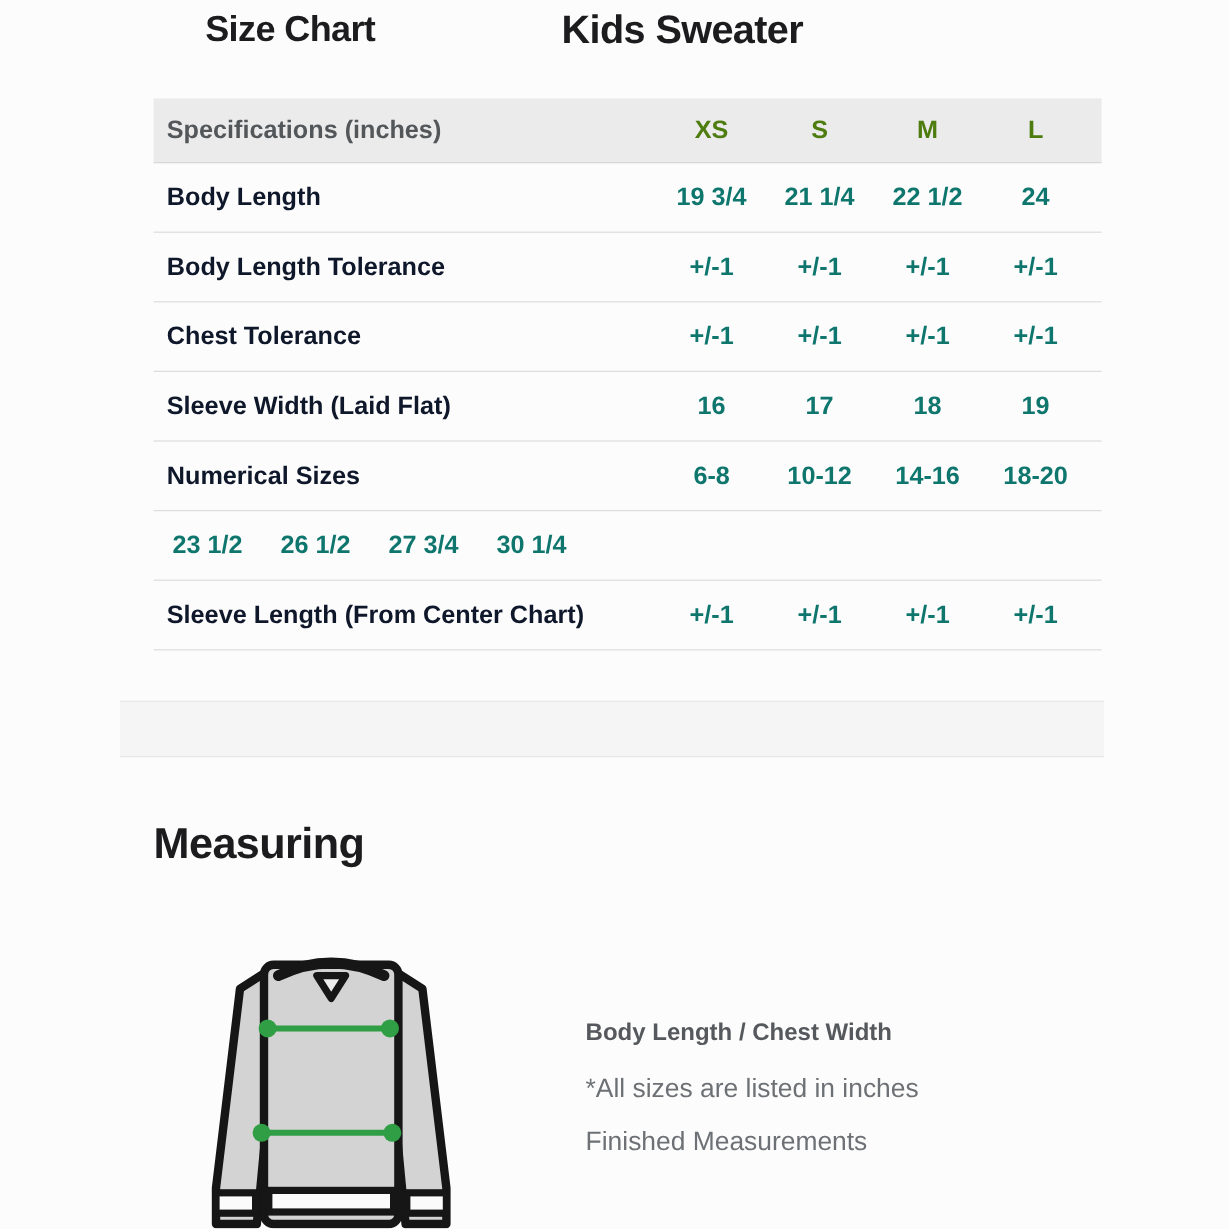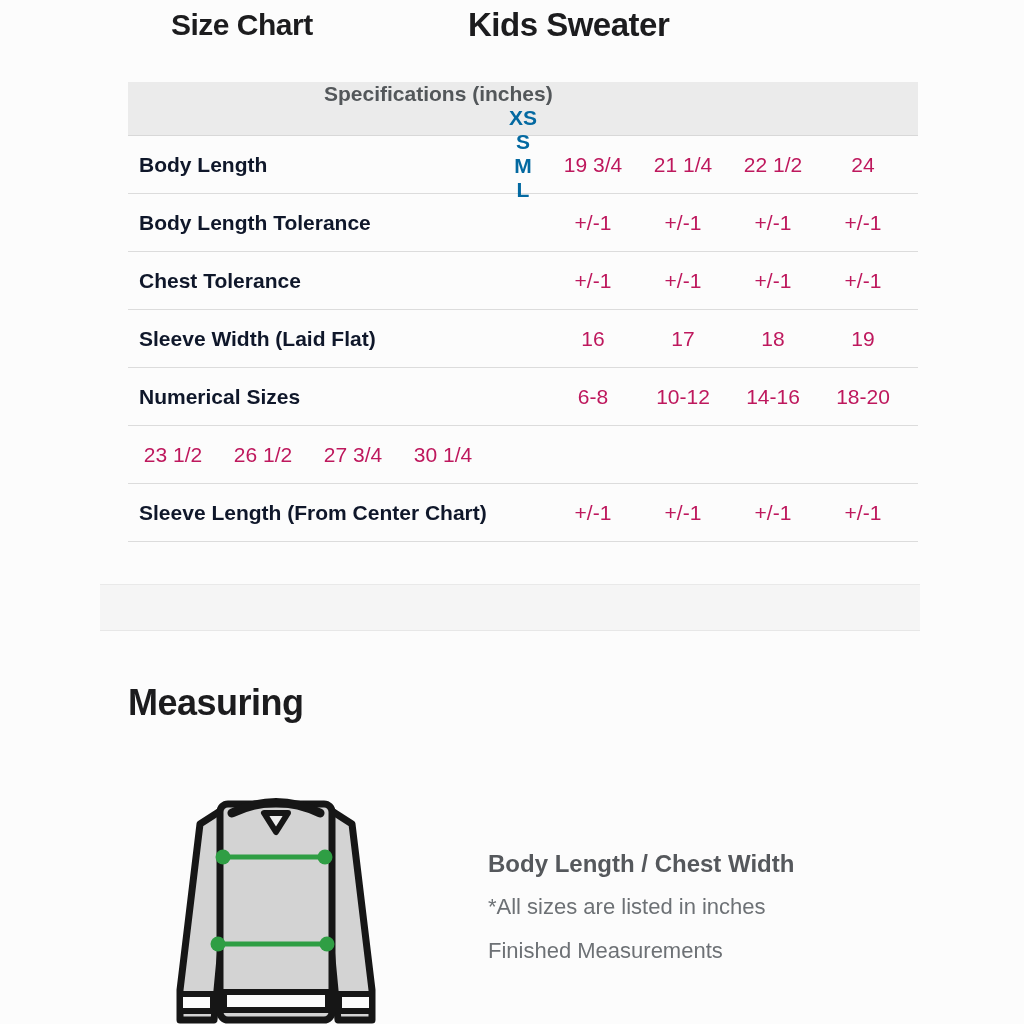--- a/index.html
+++ b/index.html
@@ -36,54 +36,54 @@
   }
   .t-row{
     display:flex; align-items:center; height:58px;
     border-bottom:1px solid #dcdcdc;
     background:transparent;
   }
   .t-header{
     height:54px;
     background:var(--header-bg,#ebebeb);
     border-bottom:1px solid #d8d8d8;
-    font-weight:700; color:#53575a;flex-direction:column;
+    font-weight:700; color:#53575a;
   }
   .cell-spec{
     width:420px; padding-left:11px;
     font-weight:700; color:#0f172a;
     white-space:nowrap;
   }
   .t-header .cell-spec{color:#53575a;}
   .cell-size{
     width:90px; text-align:center;
-    color:#be185d; font-weight:400;
+    color:#0f766e; font-weight:700;
     white-space:nowrap;
   }
-  .t-header .cell-size{font-weight:700; color:#0369a1;}
+  .t-header .cell-size{font-weight:700; color:#4d7c0f;}
 
   
   .band{
     left:100px; top:584px; width:820px; height:47px;
     background:var(--band-bg,#f5f5f5);
     border-top:1px solid #e9e9e9;
     border-bottom:1px solid #e7e7e7;
   }
 
   
   .measuring-heading{
     left:128px; top:682px;
     font-size:36px; font-weight:700; color:#1c1c1e; letter-spacing:-0.5px;
   }
   .diagram{
     left:170px; top:792px; width:212px; height:232px;
   }
   .caption-title{
     left:488px; top:850px;
-    font-size:24px; font-weight:700; color:#55585c;
+    font-size:20px; font-weight:700; color:#55585c;
   }
   .caption-note{
     left:488px; top:894px;
     font-size:22px; font-weight:400; color:#6d7175;
   }
   .caption-sub{
     left:488px; top:938px;
     font-size:22px; font-weight:400; color:#6d7175;
   }
 </style>

